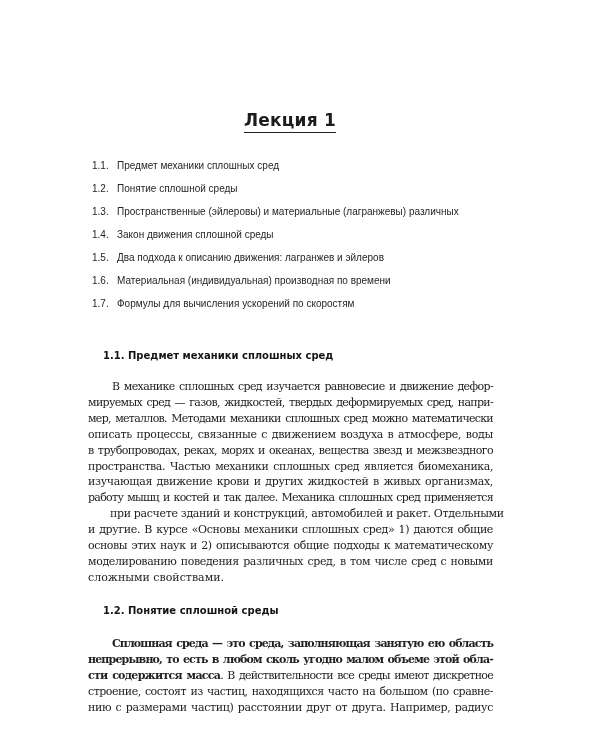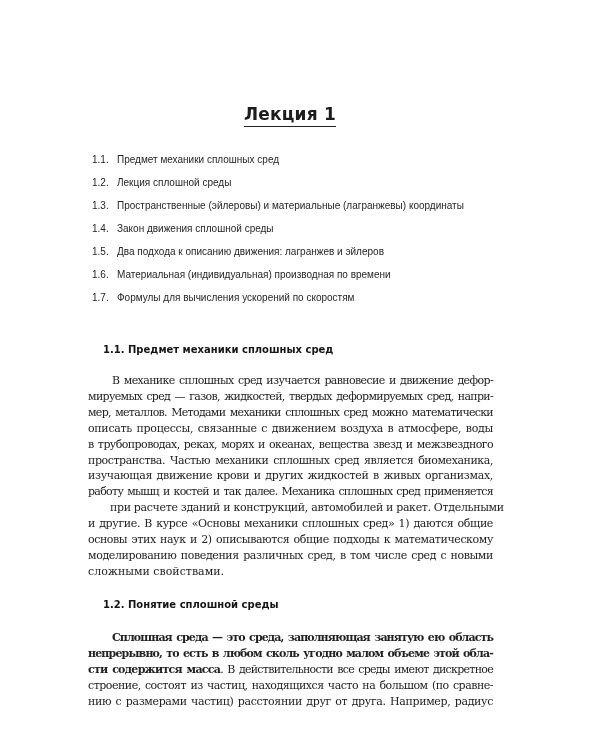--- a/index.html
+++ b/index.html
@@ -1,21 +1,21 @@
 <!DOCTYPE html>
 <html><head>
 <meta charset="utf-8">
 <style>
   html, body { margin: 0; padding: 0; }
   body {
     width: 600px; height: 750px; overflow: hidden;
     background: #ffffff; color: #1c1c1c;
     position: relative;
   }
-  .page { position: absolute; left: 0; top: 0; width: 600px; height: 714px; }
+  .page { position: absolute; left: 0; top: 6px; width: 600px; height: 714px; }
   .lecture-title {
     position: absolute; top: 104px; left: 0; width: 580px;
     text-align: center;
     font-family: "DejaVu Sans", sans-serif; font-weight: bold;
     font-size: 17px; letter-spacing: 0.2px;
   }
   .lecture-title span {
     display: inline-block; padding-bottom: 2px;
     border-bottom: 1.5px solid #222;
   }
@@ -51,25 +51,25 @@
     <span>Лекция 1</span>
   </div>
 
   <div class="toc">
     <div class="toc-item">
       <span class="toc-num">1.1.</span>
       <span class="toc-text">Предмет механики сплошных сред</span>
     </div>
     <div class="toc-item">
       <span class="toc-num">1.2.</span>
-      <span class="toc-text">Лекция сплошной среды</span>
+      <span class="toc-text">Понятие сплошной среды</span>
     </div>
     <div class="toc-item">
       <span class="toc-num">1.3.</span>
-      <span class="toc-text">Пространственные (эйлеровы) и материальные (лагранжевы) координаты</span>
+      <span class="toc-text">Пространственные (эйлеровы) и материальные (лагранжевы) различных</span>
     </div>
     <div class="toc-item">
       <span class="toc-num">1.4.</span>
       <span class="toc-text">Закон движения сплошной среды</span>
     </div>
     <div class="toc-item">
       <span class="toc-num">1.5.</span>
       <span class="toc-text">Два подхода к описанию движения: лагранжев и эйлеров</span>
     </div>
     <div class="toc-item">

